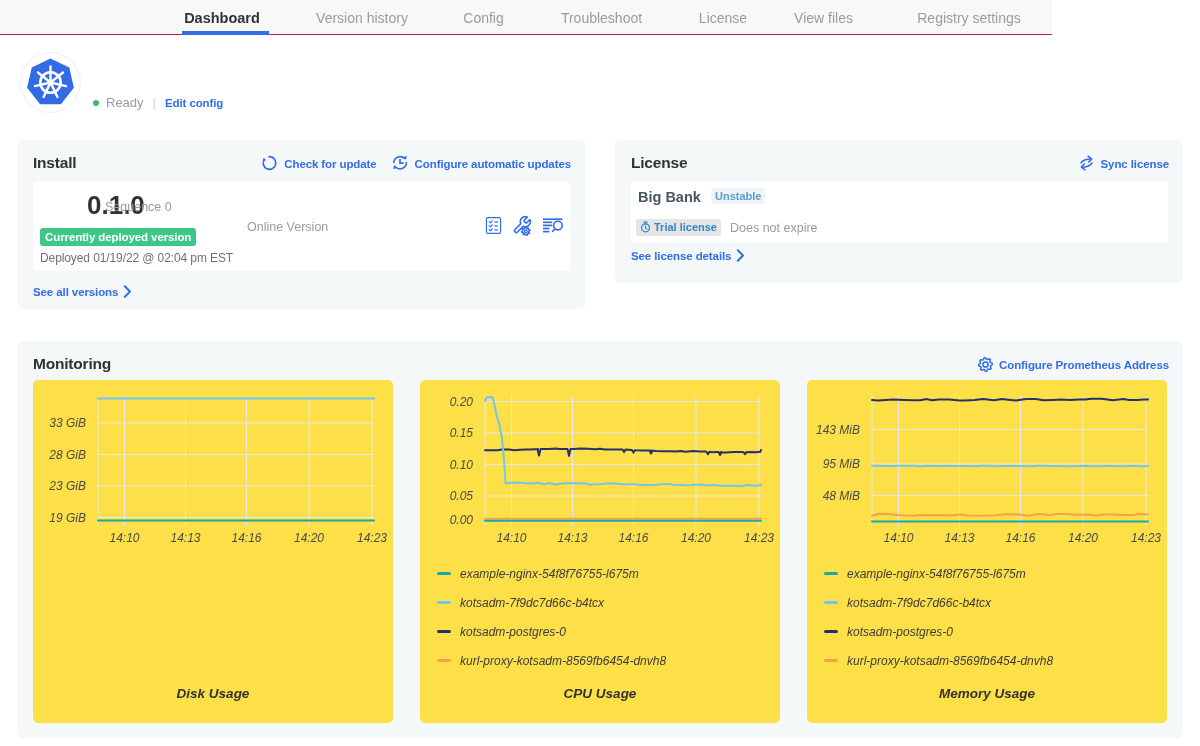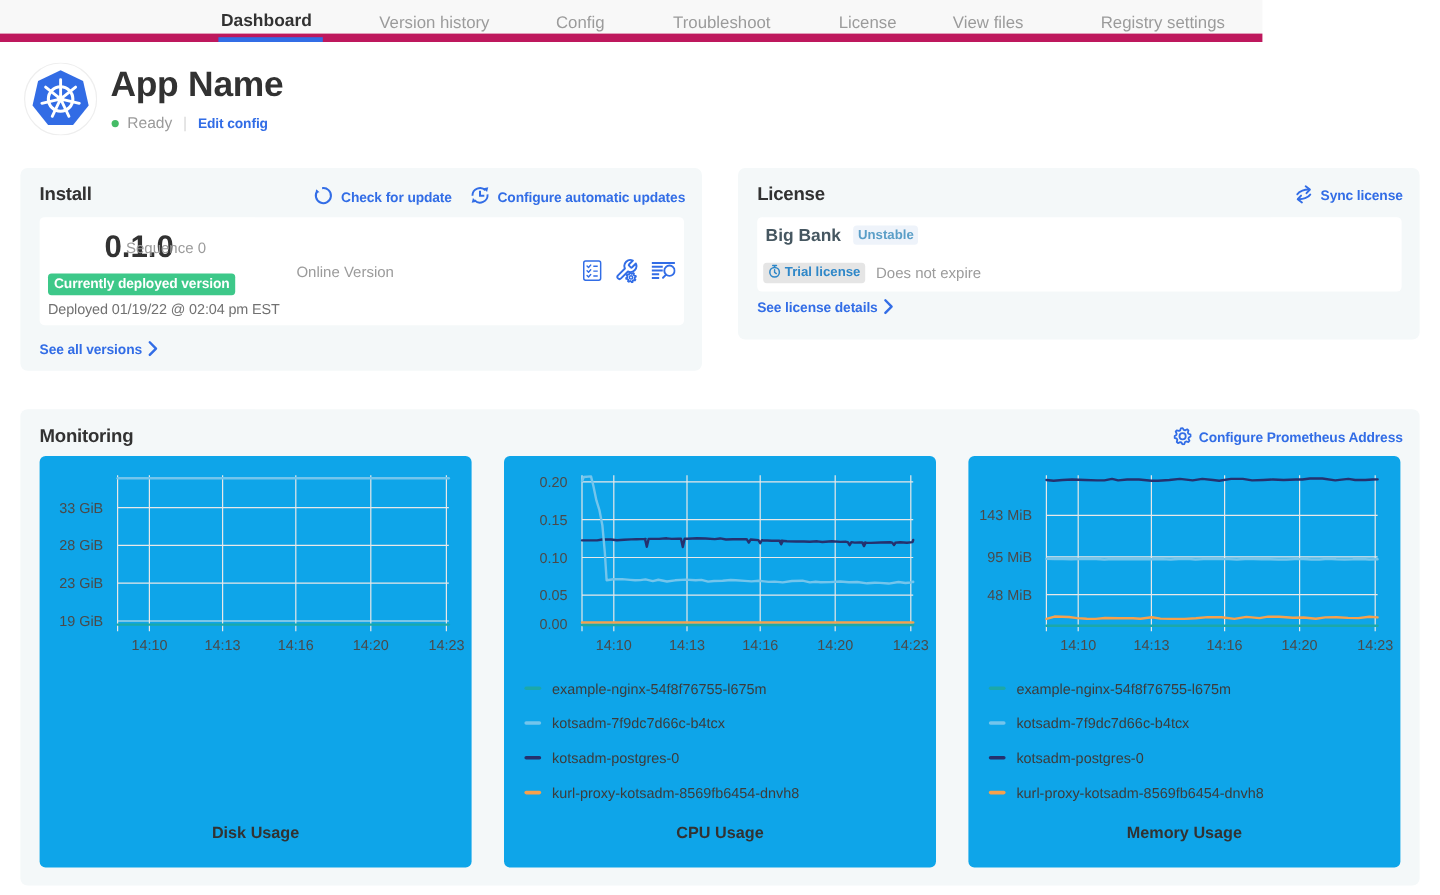--- a/index.html
+++ b/index.html
@@ -1,17 +1,17 @@
 <!DOCTYPE html>
 <html><head>
 <meta charset="utf-8">
 <style>
 * { margin:0; padding:0; box-sizing:border-box; }
 html,body { width:1200px; height:746px; background:#fff; font-family:"Liberation Sans",sans-serif; position:relative; overflow:hidden; }
-.nav { position:absolute; left:0; top:0; width:1052px; height:35px; background:#f8f8f8; border-bottom:7px solid #be185d; z-index:5; }
+.nav { position:absolute; left:0; top:0; width:1052px; height:35px; background:#f8f8f8; border-bottom:1px solid #be185d; z-index:5; }
 .tab { position:absolute; top:10px; transform:translateX(-50%); font-size:14px; color:#9b9b9b; white-space:nowrap; }
 .tab.active { color:#323232; font-weight:bold; font-size:14.5px; }
 .underline { position:absolute; left:182px; top:31px; width:87px; height:4px; background:#326de6; }
 .apphead { position:absolute; left:0; top:0; width:1200px; height:140px; background:#fff; }
 h1 { position:absolute; left:92px; top:55.5px; font-size:29.5px; line-height:29.5px; color:#323232; letter-spacing:-0.2px; }
 .status { position:absolute; left:93px; top:95px; font-size:13px; color:#9b9b9b; }
 .dot { display:inline-block; width:6px; height:6px; border-radius:50%; background:#44bb66; margin-right:7px; vertical-align:1.5px; }
 .sep { color:#d8d8d8; margin:0 9px; }
 a.blue { color:#326de6; font-weight:bold; text-decoration:none; font-size:11.5px; letter-spacing:-0.1px; }
 .card { position:absolute; background:#f4f8f9; border-radius:6px; }
@@ -27,21 +27,21 @@
 .seeall { position:absolute; left:16px; bottom:11px; }
 .vnum { position:absolute; left:6px; top:10.5px; font-size:26px; line-height:26px; font-weight:bold; color:#323232;margin-left:48px; }
 .seq { position:absolute; left:72px; top:18.5px; font-size:12.5px; color:#9b9b9b; }
 .pill-green { position:absolute; left:7px; top:47px; height:18px; line-height:18px; padding:0 5px; background:#3dc889; border-radius:3px; color:#fff; font-size:11.5px; font-weight:bold; letter-spacing:-0.1px; }
 .deployed { position:absolute; left:7px; top:69.5px; font-size:12px; color:#717171; letter-spacing:-0.1px; }
 .onlinst { position:absolute; left:214px; top:39px; font-size:12.5px; color:#9b9b9b; }
 .bigbank { position:absolute; left:7px; top:7.5px; font-size:14.5px; line-height:16px; font-weight:bold; color:#465761; }
 .pill-lblue { position:absolute; left:80px; top:7px; height:16px; line-height:16px; padding:0 4px; background:#eef3fa; border-radius:3px; color:#5a9ec7; font-size:11px; font-weight:bold; }
 .pill-trial { position:absolute; left:5px; top:38px; height:17px; line-height:17px; padding:0 4px; background:#e5e5e5; border-radius:3px; color:#2e87c8; font-size:11px; font-weight:bold; }
 .noexpire { position:absolute; left:99px; top:40px; font-size:12.5px; color:#9b9b9b; }
-.chart { position:absolute; top:39px; width:360px; height:343px; background:#0ea5e9; border-radius:5px; }
+.chart { position:absolute; top:39px; width:360px; height:343px; background:#fde047; border-radius:5px;font-style:italic; }
 .axlbl { font-size:12px; fill:#4a4a4a; font-family:"Liberation Sans",sans-serif; }
 .legend { position:absolute; left:17px; top:179px; }
 .lrow { height:29px; display:flex; align-items:center; }
 .dash { width:14px; height:3px; border-radius:2px; display:inline-block; }
 .llab { margin-left:9px; font-size:12px; color:#3c3c3c; }
 .ctitle { position:absolute; left:0; right:0; bottom:22px; text-align:center; font-size:13.5px; font-weight:bold; color:#323232; }
 </style>
 </head>
 <body>
 <div class="nav">
@@ -61,21 +61,20 @@
 <line x1="30.50" y1="27.30" x2="30.50" y2="14.50" stroke="#fff" stroke-width="2.4" stroke-linecap="round"></line>
       <line x1="33.00" y1="28.50" x2="43.00" y2="20.52" stroke="#fff" stroke-width="2.4" stroke-linecap="round"></line>
       <line x1="33.62" y1="31.21" x2="46.10" y2="34.07" stroke="#fff" stroke-width="2.4" stroke-linecap="round"></line>
       <line x1="31.89" y1="33.38" x2="37.44" y2="44.92" stroke="#fff" stroke-width="2.4" stroke-linecap="round"></line>
       <line x1="29.11" y1="33.38" x2="23.56" y2="44.92" stroke="#fff" stroke-width="2.4" stroke-linecap="round"></line>
       <line x1="27.38" y1="31.21" x2="14.90" y2="34.07" stroke="#fff" stroke-width="2.4" stroke-linecap="round"></line>
       <line x1="28.00" y1="28.50" x2="18.00" y2="20.52" stroke="#fff" stroke-width="2.4" stroke-linecap="round"></line>
 <circle cx="30.5" cy="30.5" r="10.2" fill="none" stroke="#fff" stroke-width="2.6"></circle>
 <circle cx="30.5" cy="30.5" r="3.1" fill="#fff"></circle>
 </svg>
-<h1>App Name</h1>
 <div class="status"><span class="dot"></span>Ready<span class="sep">|</span><a class="blue">Edit config</a></div>
 </div>
 
 <div class="card" id="version">
   <div class="h">Install</div>
   <div class="toplinks"><a class="blue"><svg width="17" height="17" viewBox="0 0 17 17" class="lnkic">
           <path d="M7.41 2.8 A6.3 6.3 0 1 1 3.67 4.95" fill="none" stroke="currentColor" stroke-width="1.7"></path>
           <path d="M2.26 6.64 L5.33 6.27 L2.31 3.63 Z" fill="currentColor"></path>
         </svg>Check for update</a><a class="blue"><svg width="18" height="17" viewBox="0 0 18 17" class="lnkic">
           <g fill="none" stroke="currentColor" stroke-width="1.6">

